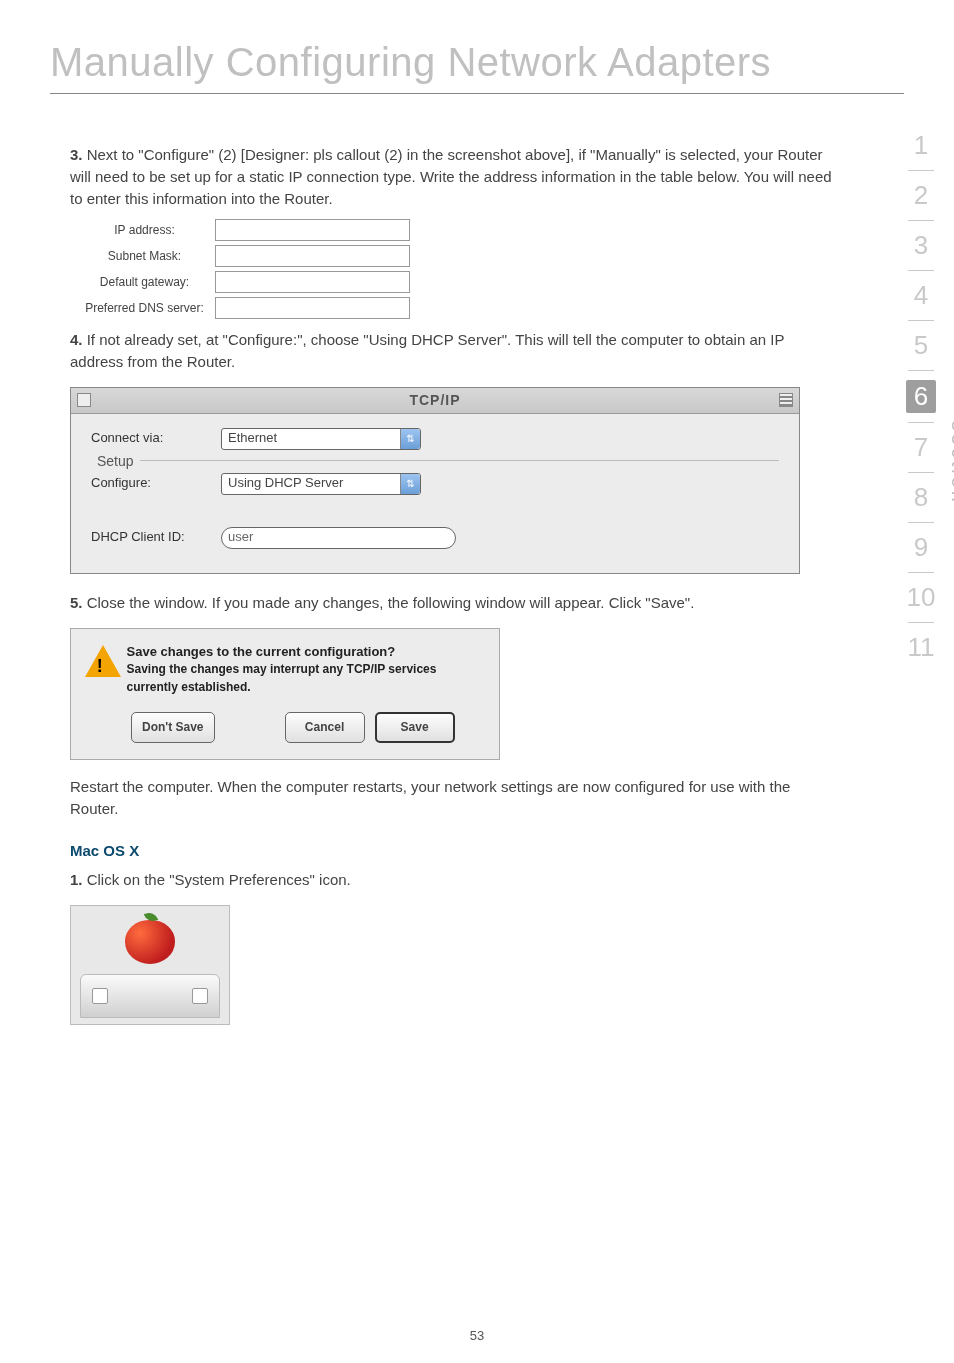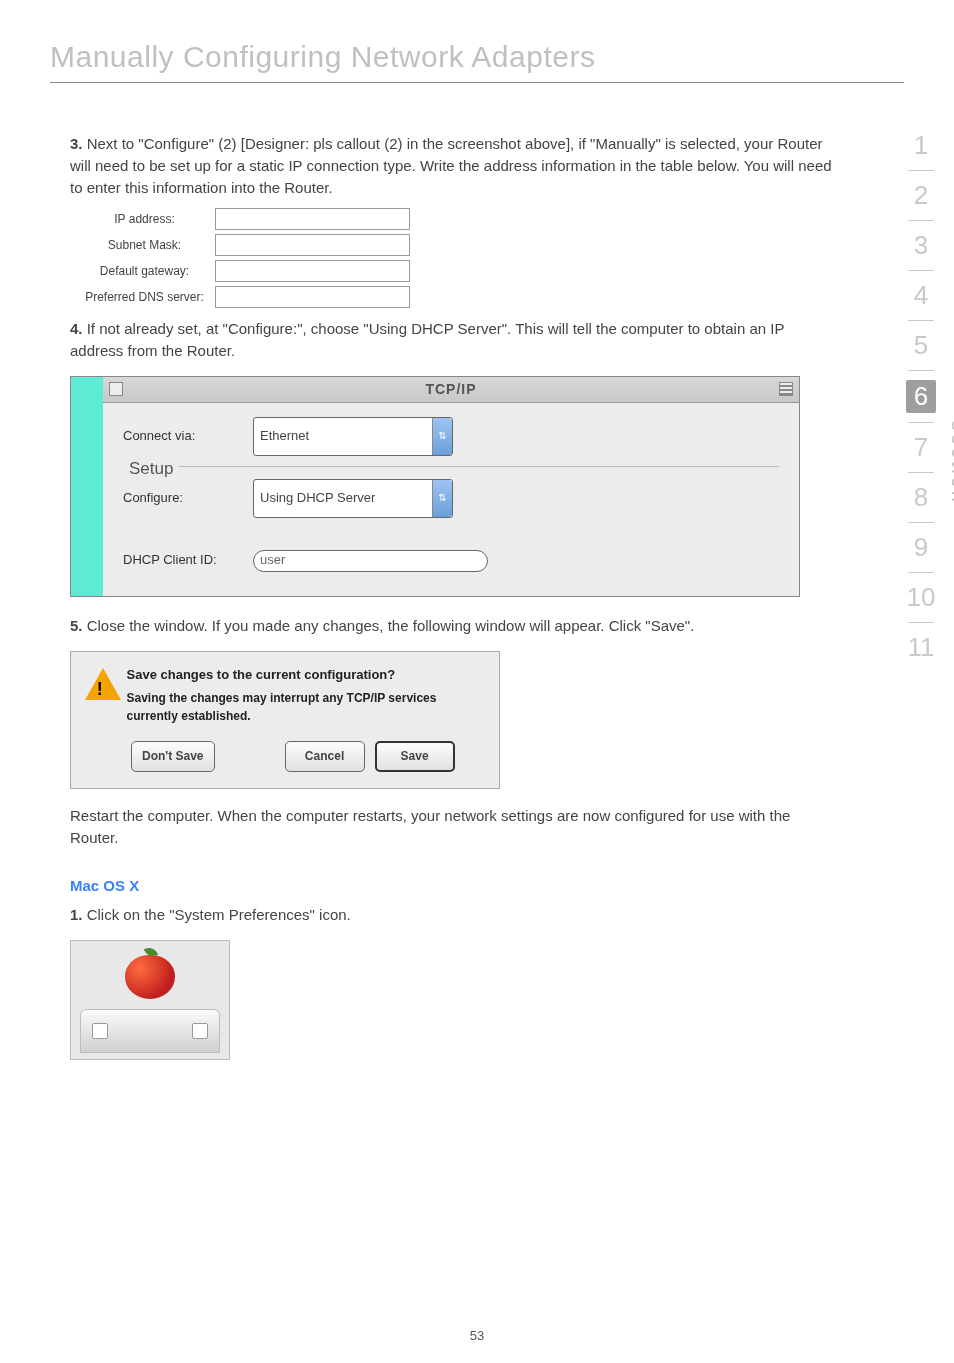--- a/index.html
+++ b/index.html
@@ -10,21 +10,21 @@
     height: 1363px;
     position: relative;
     color: #000;
   }
   .page {
     padding: 40px 50px 30px 50px;
     position: relative;
     height: 100%;
   }
   .title {
-    font-size: 30px;
+    font-size: 40px;
     color: #c0c0c0;
     font-weight: 300;
     letter-spacing: 0.5px;
     padding-bottom: 8px;
     border-bottom: 1px solid #888;
     margin-bottom: 50px;
   }
   .content {
     padding-left: 20px;
     padding-right: 70px;
@@ -57,21 +57,20 @@
     background: #fff;
     font-size: 12px;
     padding: 0 4px;
   }
   .tcpip-box {
     margin: 14px 0 18px 0;
     border: 1px solid #888;
     background: #5eead4;
     width: 730px;
     position: relative;
-    padding-left: 32px;
   }
   .tcpip-titlebar {
     height: 26px;
     background: linear-gradient(#d8d8d8,#c8c8c8);
     border-bottom: 1px solid #999;
     display: flex;
     align-items: center;
     position: relative;
   }
   .tcpip-close {
@@ -107,21 +106,21 @@
   }
   .tcpip-row .lbl {
     width: 130px;
     text-align: left;
     font-size: 13px;
     color: #333;
     padding-right: 10px;
   }
   .mac-select {
     width: 200px;
-    height: 39px;
+    height: 22px;
     border: 1px solid #666;
     background: #fff;
     display: flex;
     align-items: center;
     justify-content: space-between;
     padding: 0 0 0 6px;
     font-size: 13px;
     border-radius: 3px;
   }
   .mac-select .arrow-box {
@@ -141,21 +140,21 @@
     margin-top: 6px;
     padding-top: 12px;
     position: relative;
   }
   .setup-legend {
     position: absolute;
     top: -10px;
     left: 0;
     background: #ececec;
     padding: 0 6px;
-    font-size: 17px;
+    font-size: 14px;
     color: #555;
   }
   .mac-input {
     width: 235px;
     height: 22px;
     border: 1px solid #666;
     border-radius: 11px;
     background: #fff;
     font-size: 13px;
     padding: 0 6px;
@@ -195,21 +194,21 @@
     top: 10px;
     text-align: center;
     font-weight: bold;
     font-size: 18px;
     color: #000;
   }
   .save-text .bold {
     font-weight: bold;
     font-size: 13px;
     color: #222;
-    margin-bottom: 6px;
+    margin-bottom: 0;
   }
   .save-text .sub {
     font-weight: bold;
     font-size: 12px;
     color: #222;
   }
   .save-buttons {
     display: flex;
     gap: 70px;
     padding-left: 46px;
@@ -226,22 +225,22 @@
     align-items: center;
     justify-content: center;
     padding: 0 10px;
   }
   .mac-button.default {
     border: 2px solid #333;
   }
   .subhead {
     font-weight: bold;
     font-size: 15px;
-    margin: 26px 0 8px 0;
-    color: #3b82f6;
+    margin: 20px 0 8px 0;
+    color: #0c4a6e;
   }
   .dock-img {
     margin: 14px 0 0 0;
     width: 160px;
     height: 120px;
     border: 1px solid #bbb;
     background: #e8e8e8;
     display: flex;
     align-items: flex-end;
     justify-content: center;

